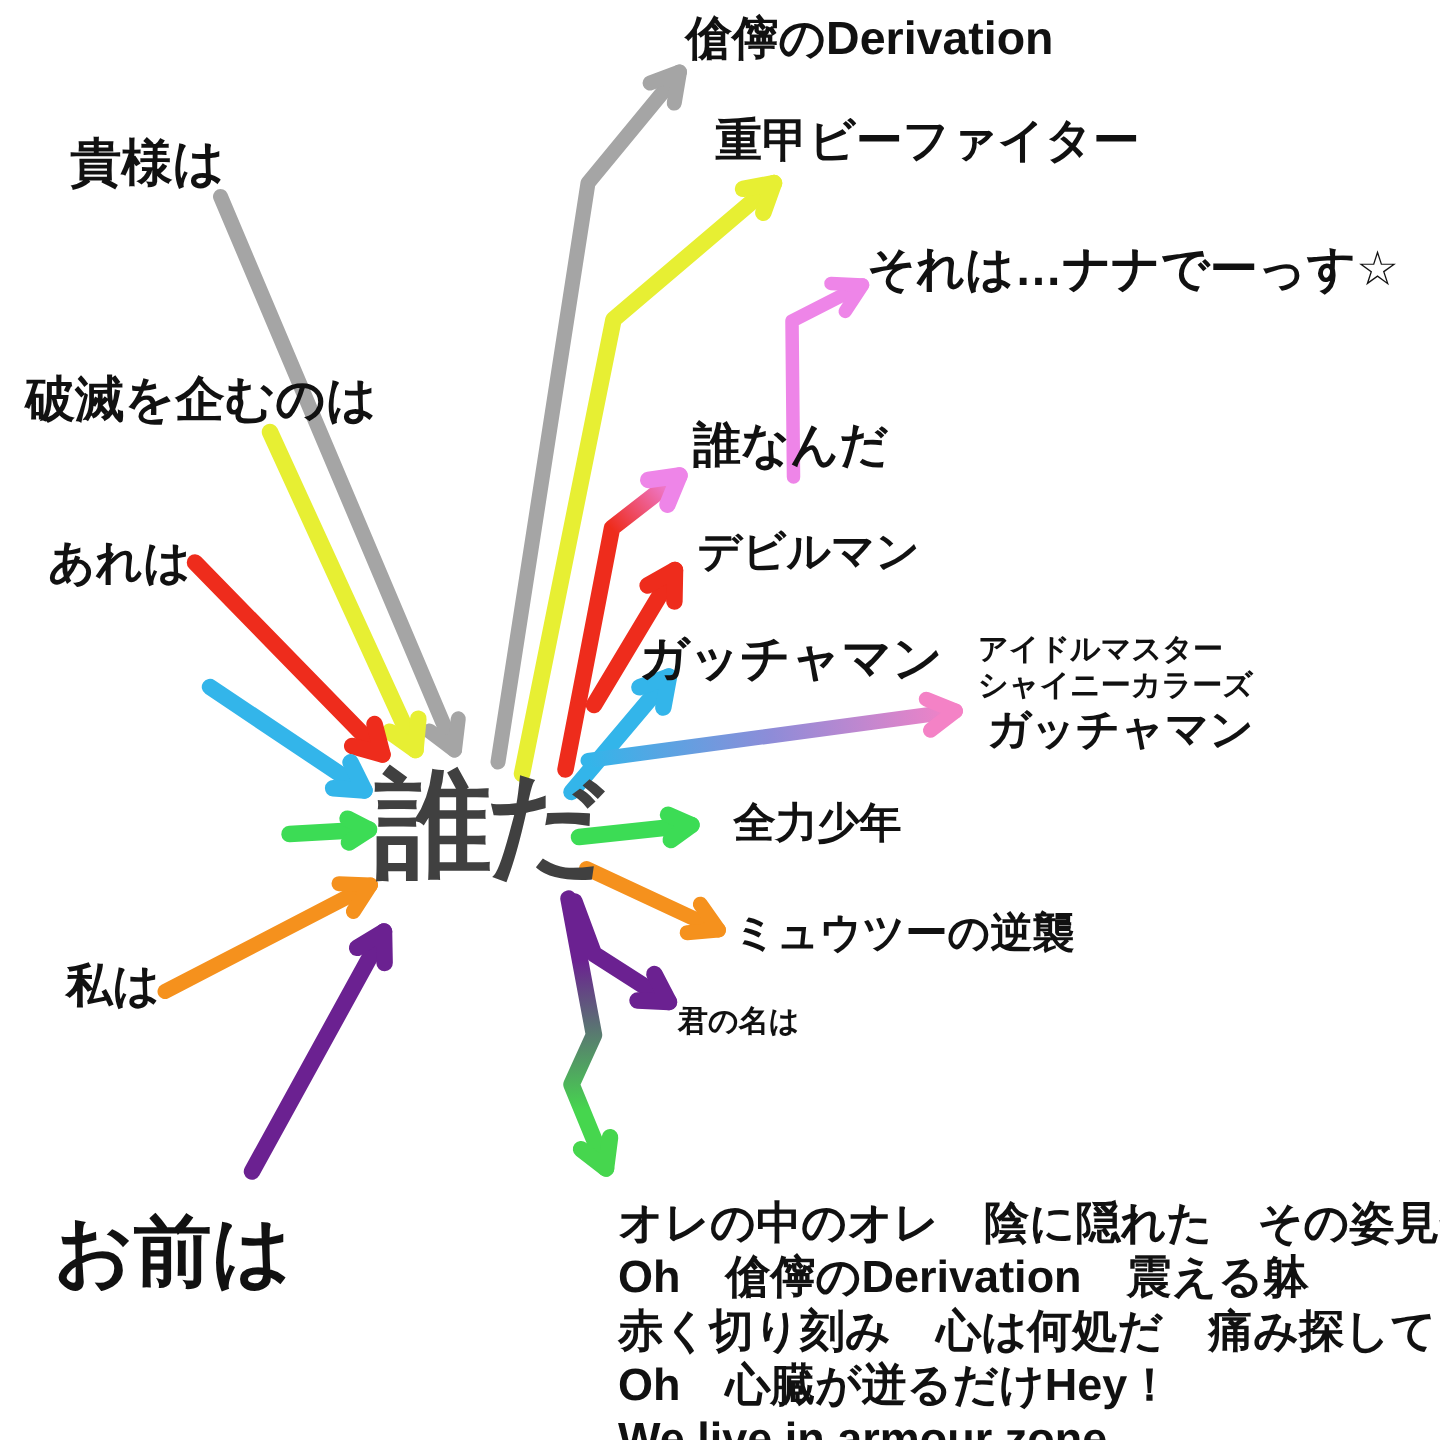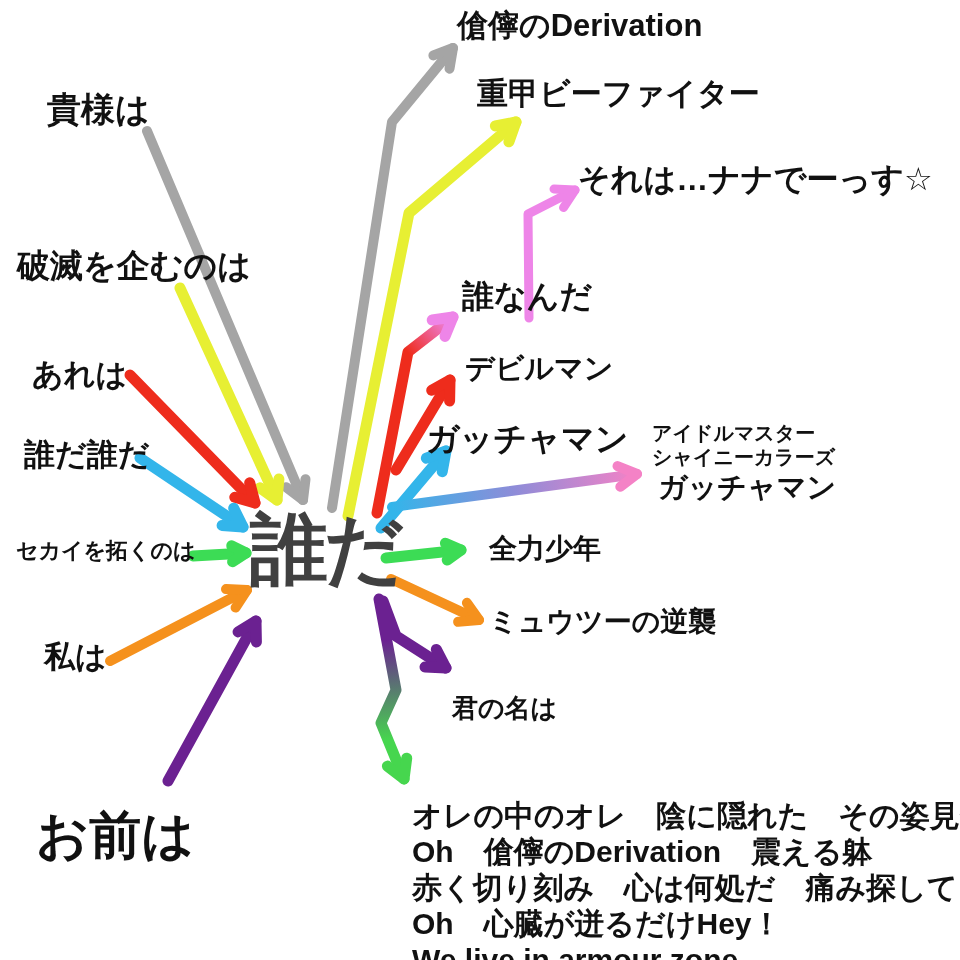--- a/index.html
+++ b/index.html
@@ -113,43 +113,41 @@
       </g>
       <g>
         <polyline points="379,599 396,690 381,723 404,779" fill="none" stroke="url(#grad17)" stroke-width="11" stroke-linecap="round" stroke-linejoin="round"></polyline>
         <path d="M 387.4 766.1 L 404 779 L 406.7 758.2" fill="none" stroke="#46d64e" stroke-width="11" stroke-linecap="round" stroke-linejoin="round"></path>
       </g>
     </svg>
 
   <div class="lbl" style="left:47px;top:90px;font-size:34px">貴様は</div>
   <div class="lbl" style="left:17px;top:247px;font-size:33px">破滅を企むのは</div>
   <div class="lbl" style="left:32px;top:357px;font-size:31px">あれは</div>
-  <div class="lbl" style="left:24px;top:437px;font-size:31px">誰だ誰だ</div>
-  <div class="lbl" style="left:16px;top:538px;font-size:22px">セカイを拓くのは</div>
   <div class="lbl" style="left:44px;top:639px;font-size:31px">私は</div>
   <div class="lbl" style="left:36px;top:806px;font-size:52px">お前は</div>
 
   <div class="lbl-center" style="left:250px;top:510px;font-size:78px">誰だ</div>
 
   <div class="lbl" style="left:457px;top:8px;font-size:31px">傖儜のDerivation</div>
   <div class="lbl" style="left:477px;top:76px;font-size:31px">重甲ビーファイター</div>
   <div class="lbl" style="left:578px;top:161px;font-size:32px">それは…ナナでーっす☆</div>
   <div class="lbl" style="left:462px;top:278px;font-size:32px">誰なんだ</div>
   <div class="lbl" style="left:465px;top:352px;font-size:29px">デビルマン</div>
   <div class="lbl" style="left:426px;top:420px;font-size:33px">ガッチャマン</div>
 
   <div class="lbl small-2line" style="left:652px;top:421px;font-size:20px">
     <div>アイドルマスター</div>
     <div>シャイニーカラーズ</div>
   </div>
   <div class="lbl" style="left:658px;top:471px;font-size:29px">ガッチャマン</div>
 
   <div class="lbl" style="left:489px;top:533px;font-size:28px">全力少年</div>
   <div class="lbl" style="left:489px;top:606px;font-size:28px">ミュウツーの逆襲</div>
-  <div class="lbl" style="left:452px;top:694px;font-size:26px">君の名は</div>
+  <div class="lbl" style="left:452px;top:670px;font-size:20px">君の名は</div>
 
   <div id="lyrics">
     <div>オレの中のオレ　陰に隠れた　その姿見せろ</div>
     <div>Oh　傖儜のDerivation　震える躰</div>
     <div>赤く切り刻み　心は何処だ　痛み探して</div>
     <div>Oh　心臓が迸るだけHey！</div>
     <div>We live in armour zone</div>
   </div>
 
 </div>

